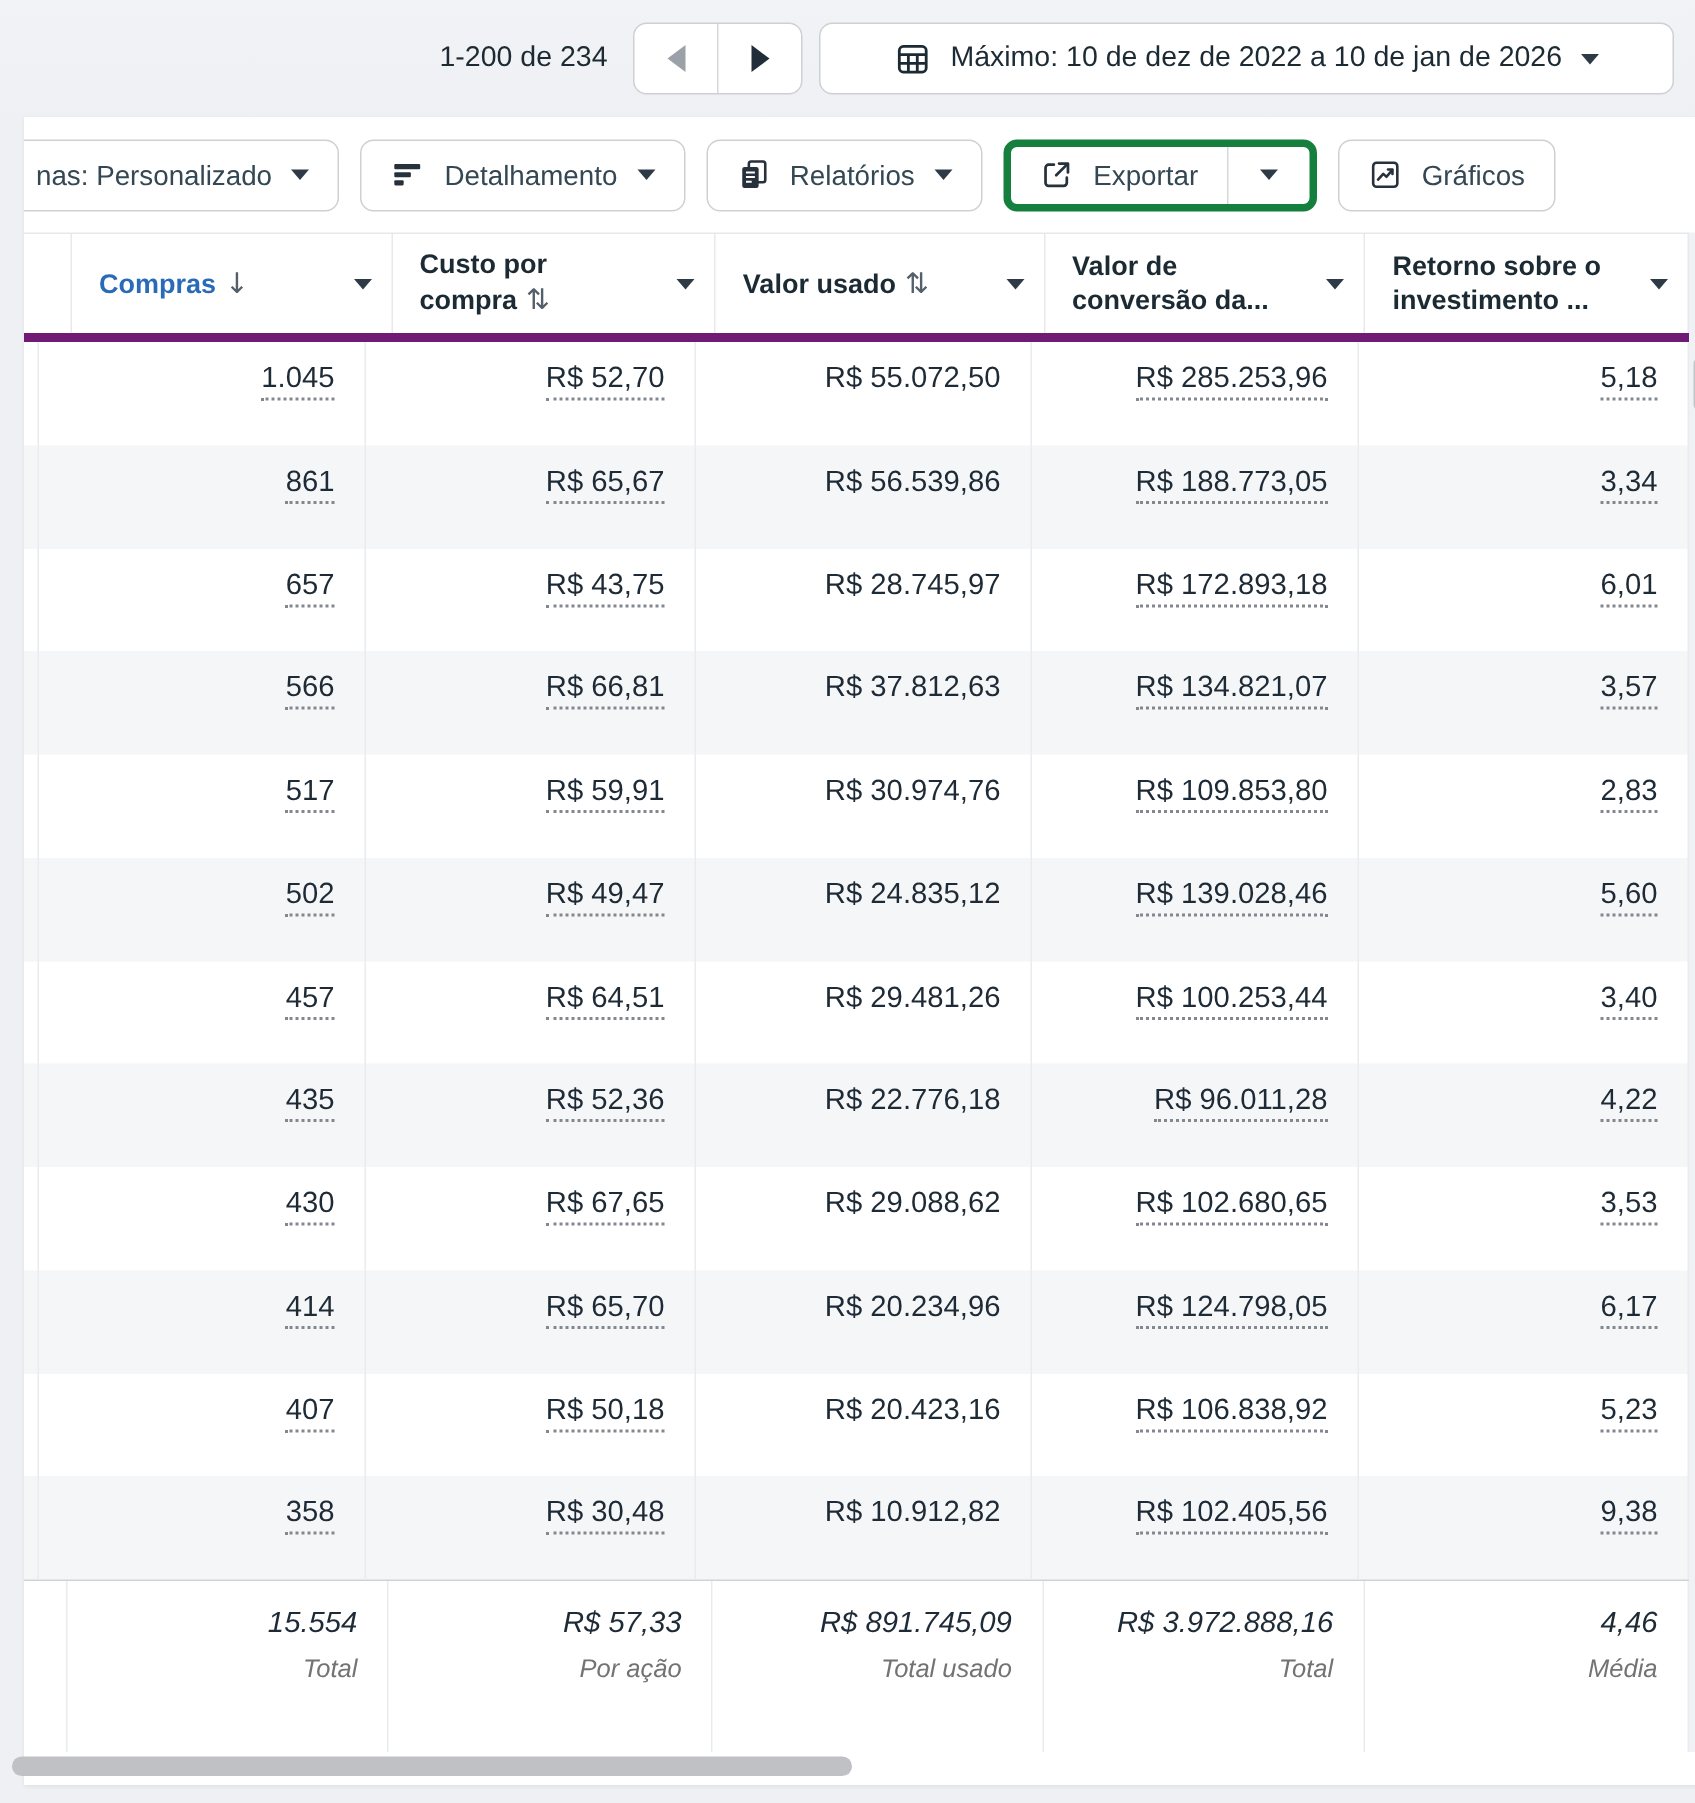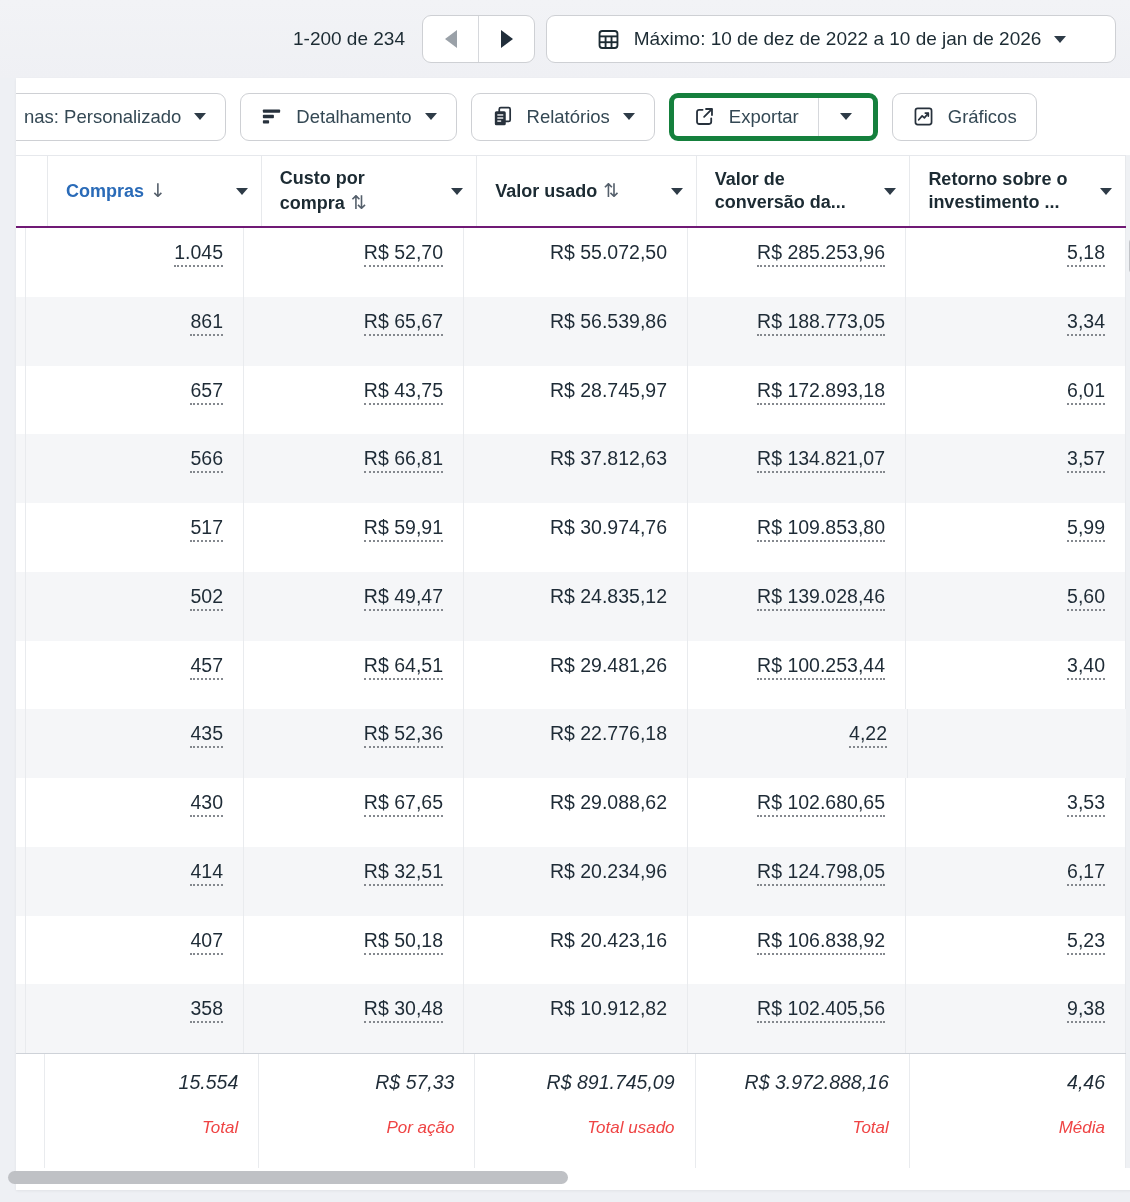--- a/index.html
+++ b/index.html
@@ -41,21 +41,21 @@
     font-size:18.5px; font-weight:500; color:#344854; cursor:pointer; white-space:nowrap; flex:none;
   }
   .tb-btn.cut { margin-left:-12px; }
   .split { display:flex; height:48px; border:5px solid #15803d; border-radius:9px; overflow:hidden; background:#fff; flex:none; }
   .split .seg { display:flex; align-items:center; gap:13px; padding:0 19px; font-size:18.5px; font-weight:500; color:#344854; cursor:pointer; }
   .split .seg-sep { width:1px; background:#d6d8dc; }
   .split .seg.caret-seg { padding:0 21px; }
   .icon-svg { flex:none; display:block; }
   
   .tbl { width:1110px; }
-  .thead { display:flex; height:73px; border-top:1px solid #e6e8ec; border-bottom:2px solid #701a75; }
+  .thead { display:flex; height:73px; border-top:1px solid #e6e8ec; border-bottom:6px solid #701a75; }
   .hcell {
     display:flex; align-items:center; justify-content:space-between;
     padding:0 13px 0 18px; border-right:1px solid #e7e9ec;
     font-size:18px; font-weight:700; line-height:1.28; color:#1c2b33;
   }
   .hcell .hlabel { max-width:150px; }
   .hcell.sorted .hlabel-text { color:#2a6bb8; }
   .sort-glyph { color:#545f6b; font-weight:400; font-size:19px; margin-left:6px; font-family:"DejaVu Sans",sans-serif; }
   .col0 { width:10px; }  .col1 { width:218px; } .col2 { width:220px; }
   .col3 { width:224px; } .col4 { width:218px; } .col5 { width:220px; }
@@ -63,21 +63,21 @@
   .trow:nth-child(even) { background:#f5f6f8; }
   .cell {
     text-align:right; padding:13px 20px 0 8px; border-right:1px solid #e9ebee;
     font-size:19.5px; color:#1e2b36; overflow:hidden; white-space:nowrap;
   }
   .cell.stub { padding:0; }
   .dotted { border-bottom:2px dotted #84888e; padding-bottom:2px; cursor:pointer; }
   .tfoot { display:flex; height:115px; border-top:1px solid #ced2d8; }
   .fcell { text-align:right; padding:17px 20px 0 8px; border-right:1px solid #e9ebee;font-style:italic; }
   .fvalue { font-size:19.5px; color:#1e2b36; white-space:nowrap; }
-  .flabel { font-size:17px; color:#ef4444; margin-top:24px; white-space:nowrap; }
+  .flabel { font-size:17px; color:#737373; margin-top:9px; white-space:nowrap; }
   
   .v-gutter { position:absolute; top:77px; right:0; width:15px; height:1013px; background:#eff1f4; }
   .v-thumb { position:absolute; top:83px; left:3px; width:9px; height:36px; border-radius:5px; background:#c2c4c8; cursor:pointer; }
   .h-scroll { position:absolute; left:0; bottom:2px; width:1125px; height:20px; }
   .h-thumb { position:absolute; top:3px; left:-8px; width:560px; height:13px; border-radius:7px; background:#bfc1c5; cursor:pointer; }
 </style>
 </head>
 <body>
 
 <div class="top-bar">
@@ -223,21 +223,21 @@
           <div class="cell col3"><span>R$ 37.812,63</span></div>
           <div class="cell col4"><span class="dotted">R$ 134.821,07</span></div>
           <div class="cell col5"><span class="dotted">3,57</span></div>
         </div>
         <div class="trow">
           <div class="cell stub col0"></div>
           <div class="cell col1"><span class="dotted">517</span></div>
           <div class="cell col2"><span class="dotted">R$ 59,91</span></div>
           <div class="cell col3"><span>R$ 30.974,76</span></div>
           <div class="cell col4"><span class="dotted">R$ 109.853,80</span></div>
-          <div class="cell col5"><span class="dotted">5,99</span></div>
+          <div class="cell col5"><span class="dotted">2,83</span></div>
         </div>
         <div class="trow">
           <div class="cell stub col0"></div>
           <div class="cell col1"><span class="dotted">502</span></div>
           <div class="cell col2"><span class="dotted">R$ 49,47</span></div>
           <div class="cell col3"><span>R$ 24.835,12</span></div>
           <div class="cell col4"><span class="dotted">R$ 139.028,46</span></div>
           <div class="cell col5"><span class="dotted">5,60</span></div>
         </div>
         <div class="trow">
@@ -246,34 +246,35 @@
           <div class="cell col2"><span class="dotted">R$ 64,51</span></div>
           <div class="cell col3"><span>R$ 29.481,26</span></div>
           <div class="cell col4"><span class="dotted">R$ 100.253,44</span></div>
           <div class="cell col5"><span class="dotted">3,40</span></div>
         </div>
         <div class="trow">
           <div class="cell stub col0"></div>
           <div class="cell col1"><span class="dotted">435</span></div>
           <div class="cell col2"><span class="dotted">R$ 52,36</span></div>
           <div class="cell col3"><span>R$ 22.776,18</span></div>
+          <div class="cell col4"><span class="dotted">R$ 96.011,28</span></div>
           <div class="cell col5"><span class="dotted">4,22</span></div>
         </div>
         <div class="trow">
           <div class="cell stub col0"></div>
           <div class="cell col1"><span class="dotted">430</span></div>
           <div class="cell col2"><span class="dotted">R$ 67,65</span></div>
           <div class="cell col3"><span>R$ 29.088,62</span></div>
           <div class="cell col4"><span class="dotted">R$ 102.680,65</span></div>
           <div class="cell col5"><span class="dotted">3,53</span></div>
         </div>
         <div class="trow">
           <div class="cell stub col0"></div>
           <div class="cell col1"><span class="dotted">414</span></div>
-          <div class="cell col2"><span class="dotted">R$ 32,51</span></div>
+          <div class="cell col2"><span class="dotted">R$ 65,70</span></div>
           <div class="cell col3"><span>R$ 20.234,96</span></div>
           <div class="cell col4"><span class="dotted">R$ 124.798,05</span></div>
           <div class="cell col5"><span class="dotted">6,17</span></div>
         </div>
         <div class="trow">
           <div class="cell stub col0"></div>
           <div class="cell col1"><span class="dotted">407</span></div>
           <div class="cell col2"><span class="dotted">R$ 50,18</span></div>
           <div class="cell col3"><span>R$ 20.423,16</span></div>
           <div class="cell col4"><span class="dotted">R$ 106.838,92</span></div>

